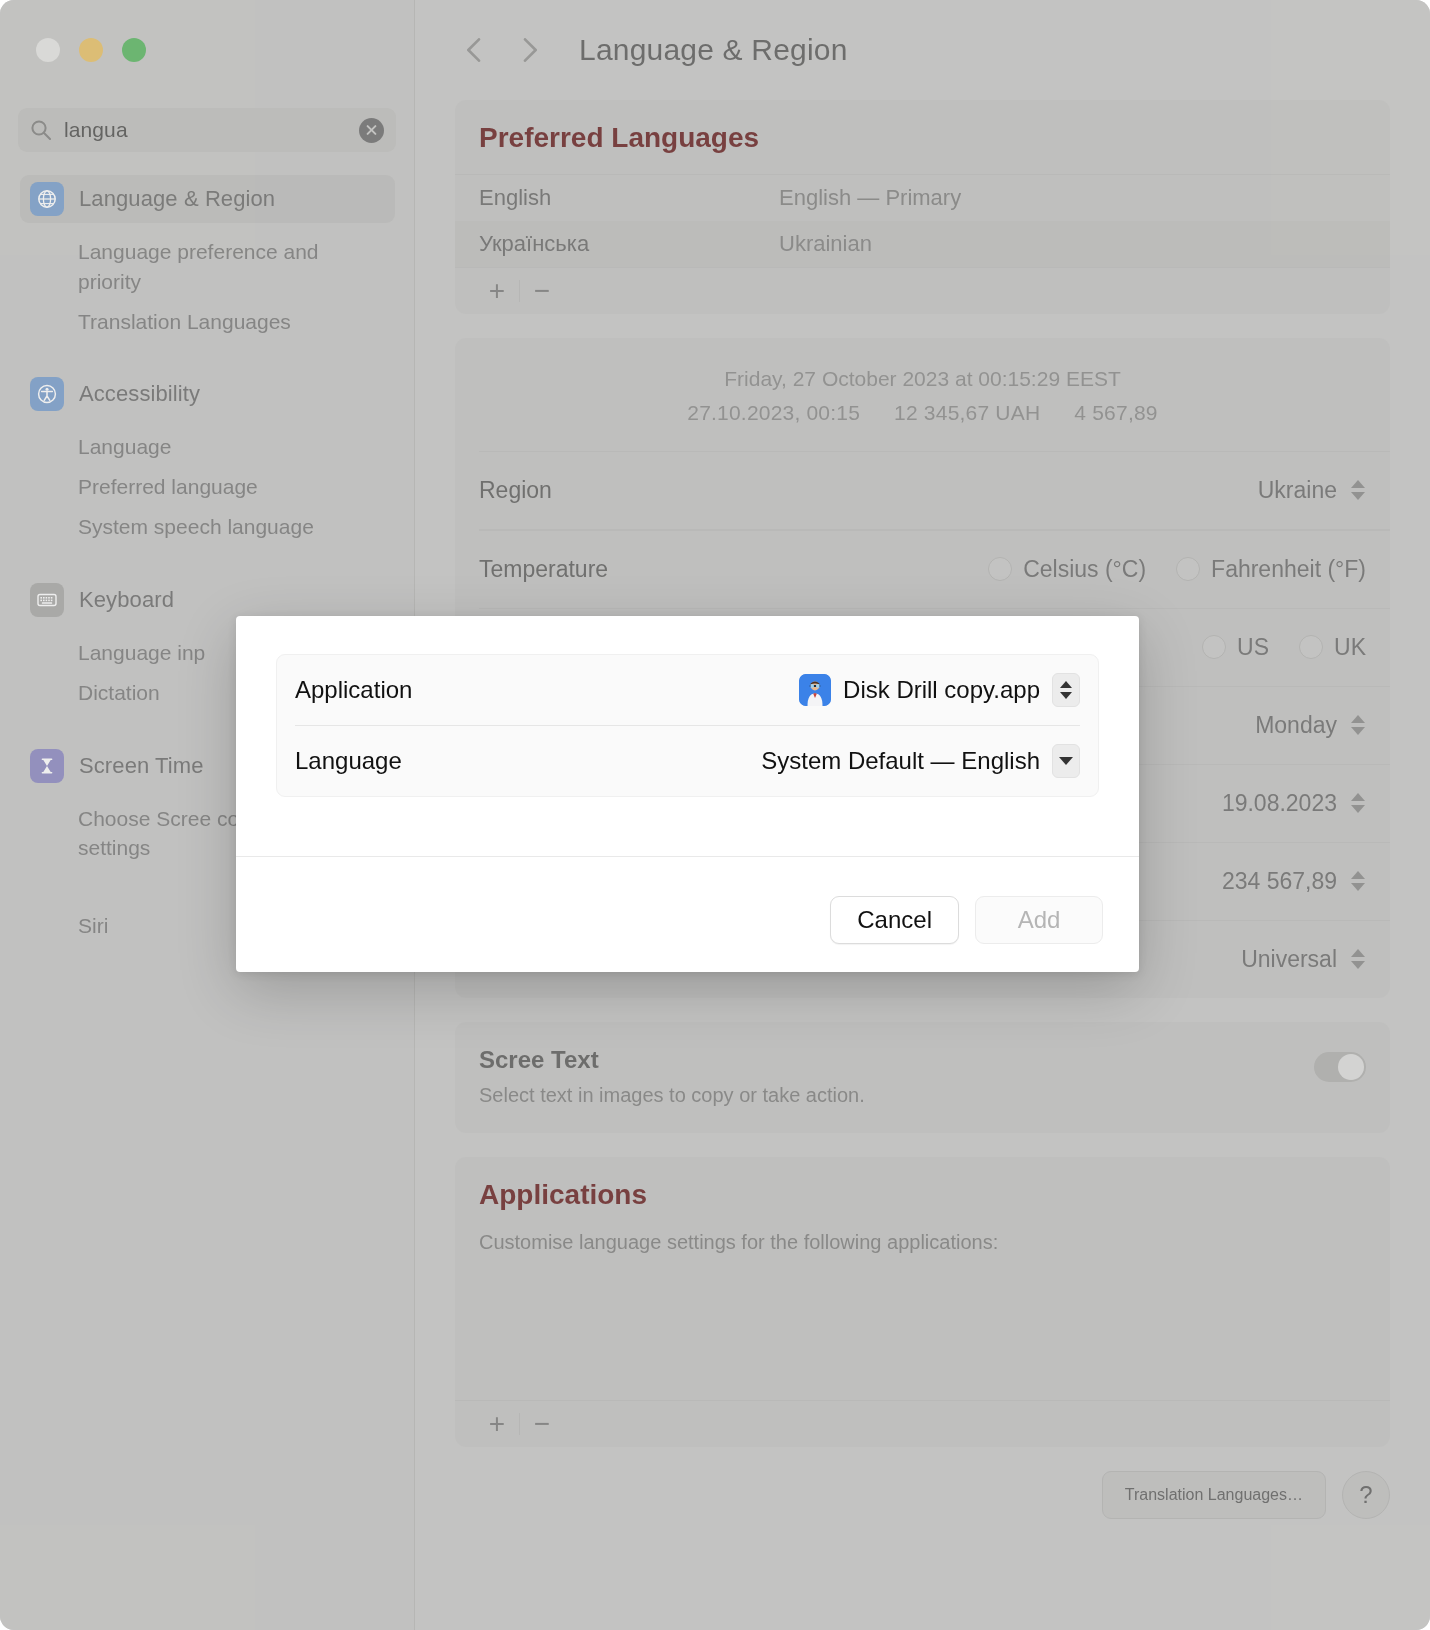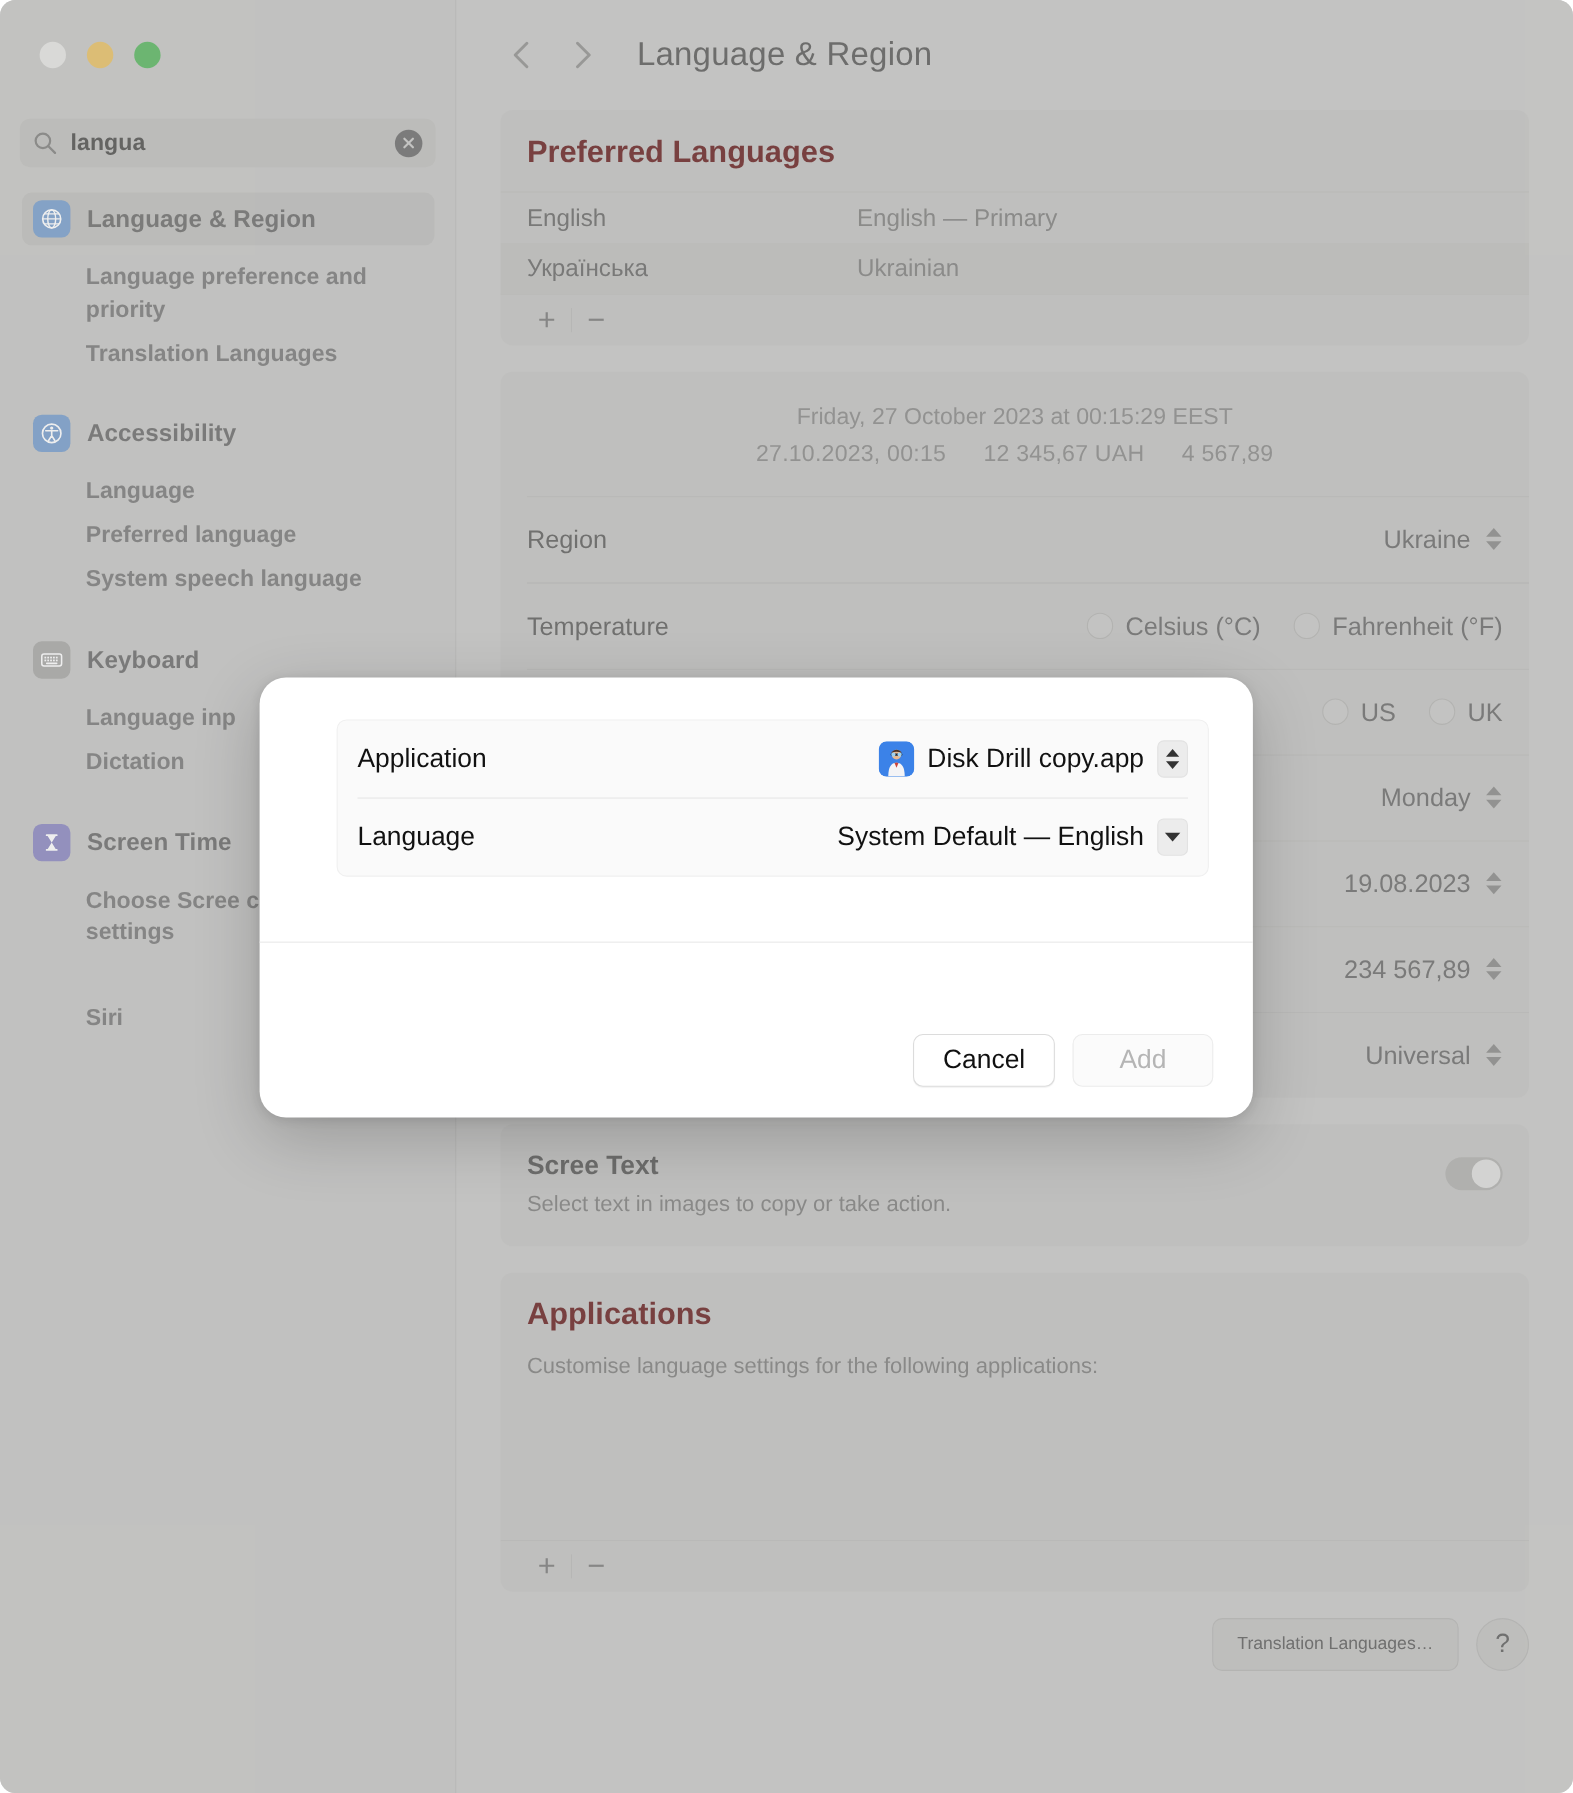--- a/index.html
+++ b/index.html
@@ -24,21 +24,20 @@
     filter: saturate(0.72) brightness(1.0) contrast(0.92);
     opacity: 0.86;
   }
 
   
   #sidebar {
     position: absolute; left: 0; top: 0;
     width: 415px; height: 1630px;
     background: #c6c6c4;
     border-right: 1px solid #b8b8b6;
-    font-weight: bold;
   }
   .traffic {
     position: absolute; left: 36px; top: 38px;
     display: flex; gap: 19px;
   }
   .light { width: 24px; height: 24px; border-radius: 50%; }
   .light.red    { background: #e3e3e1; }
   .light.yellow { background: #f6c042; }
   .light.green  { background: #3ec14b; }
 
@@ -218,26 +217,25 @@
   .btn-help {
     width: 48px; height: 48px; border-radius: 50%;
     background: #c2c2c0; border: 1px solid #b5b5b3;
     display: flex; align-items: center; justify-content: center;
     font-size: 24px; color: #5f5f5e;
   }
 
   
   #sheet {
     position: absolute; left: 236px; top: 616px;
-    width: 903px; height: 400px;
+    width: 903px; height: 356px;
     background: #ffffff;
-    border-radius: 24px;
+    border-radius: 4px;
     box-shadow: 0 18px 60px rgba(0,0,0,.20), 0 2px 10px rgba(0,0,0,.10);
     z-index: 50;
-    padding-left: 30px;
   }
   .sheet-card {
     margin: 38px 40px 0 40px;
     background: #fafafa;
     border: 1px solid #f0f0f0;
     border-radius: 9px;
   }
   .sheet-row {
     display: flex; align-items: center; justify-content: space-between;
     height: 70px; padding: 0 18px;

